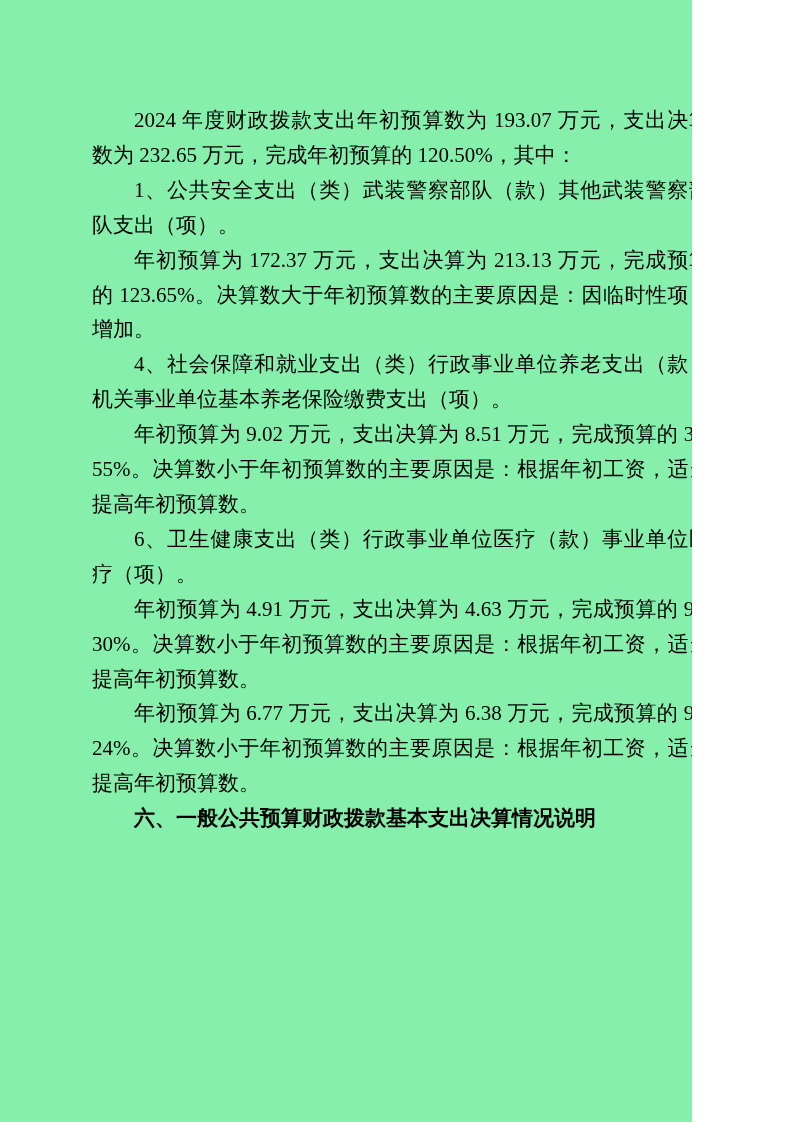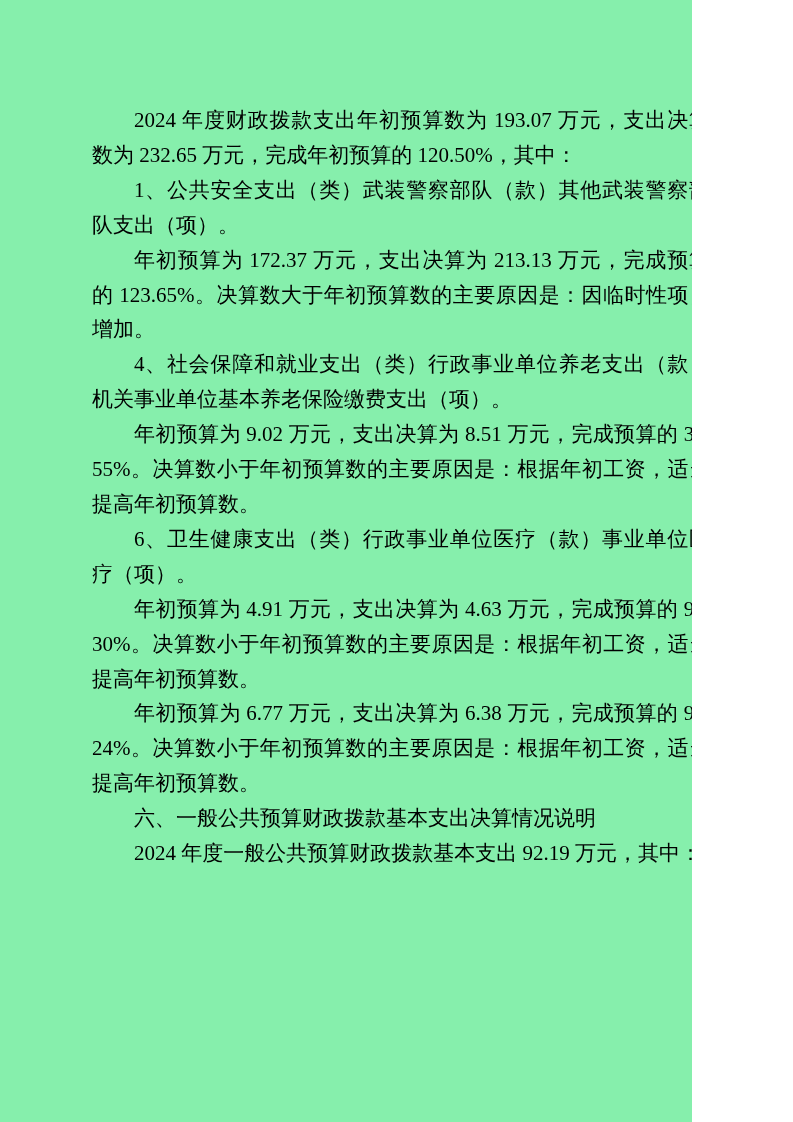--- a/index.html
+++ b/index.html
@@ -32,35 +32,34 @@
     font-family: "Liberation Serif", "DejaVu Serif", serif;
     color: #000000;
     word-break: break-all;
   }
   p.heading {
     margin: 0;
     padding: 0;
     font-size: 21px;
     line-height: 34.9px;
     text-indent: 2em;
-    font-weight: normal;
+    font-weight: bold;
     text-align: left;
     font-family: "Liberation Sans", "DejaVu Sans", sans-serif;
     color: #000000;
   }
 </style>
 </head>
 <body>
 
 <div class="page">
   <div class="content">
     <p class="body">2024 年度财政拨款支出年初预算数为 193.07 万元，支出决算数为 232.65 万元，完成年初预算的 120.50%，其中：</p>
     <p class="body">1、公共安全支出（类）武装警察部队（款）其他武装警察部队支出（项）。</p>
     <p class="body">年初预算为 172.37 万元，支出决算为 213.13 万元，完成预算的 123.65%。决算数大于年初预算数的主要原因是：因临时性项目增加。</p>
     <p class="body">4、社会保障和就业支出（类）行政事业单位养老支出（款）机关事业单位基本养老保险缴费支出（项）。</p>
     <p class="body">年初预算为 9.02 万元，支出决算为 8.51 万元，完成预算的 31.55%。决算数小于年初预算数的主要原因是：根据年初工资，适当提高年初预算数。</p>
     <p class="body">6、卫生健康支出（类）行政事业单位医疗（款）事业单位医疗（项）。</p>
     <p class="body">年初预算为 4.91 万元，支出决算为 4.63 万元，完成预算的 94.30%。决算数小于年初预算数的主要原因是：根据年初工资，适当提高年初预算数。</p>
     <p class="body">年初预算为 6.77 万元，支出决算为 6.38 万元，完成预算的 94.24%。决算数小于年初预算数的主要原因是：根据年初工资，适当提高年初预算数。</p>
     <p class="heading">六、一般公共预算财政拨款基本支出决算情况说明</p>
-    <p class="body">2024 年度一般公共预算财政拨款基本支出 92.19 万元，其中：</p>
   </div>
 </div>
 
 </body></html>

